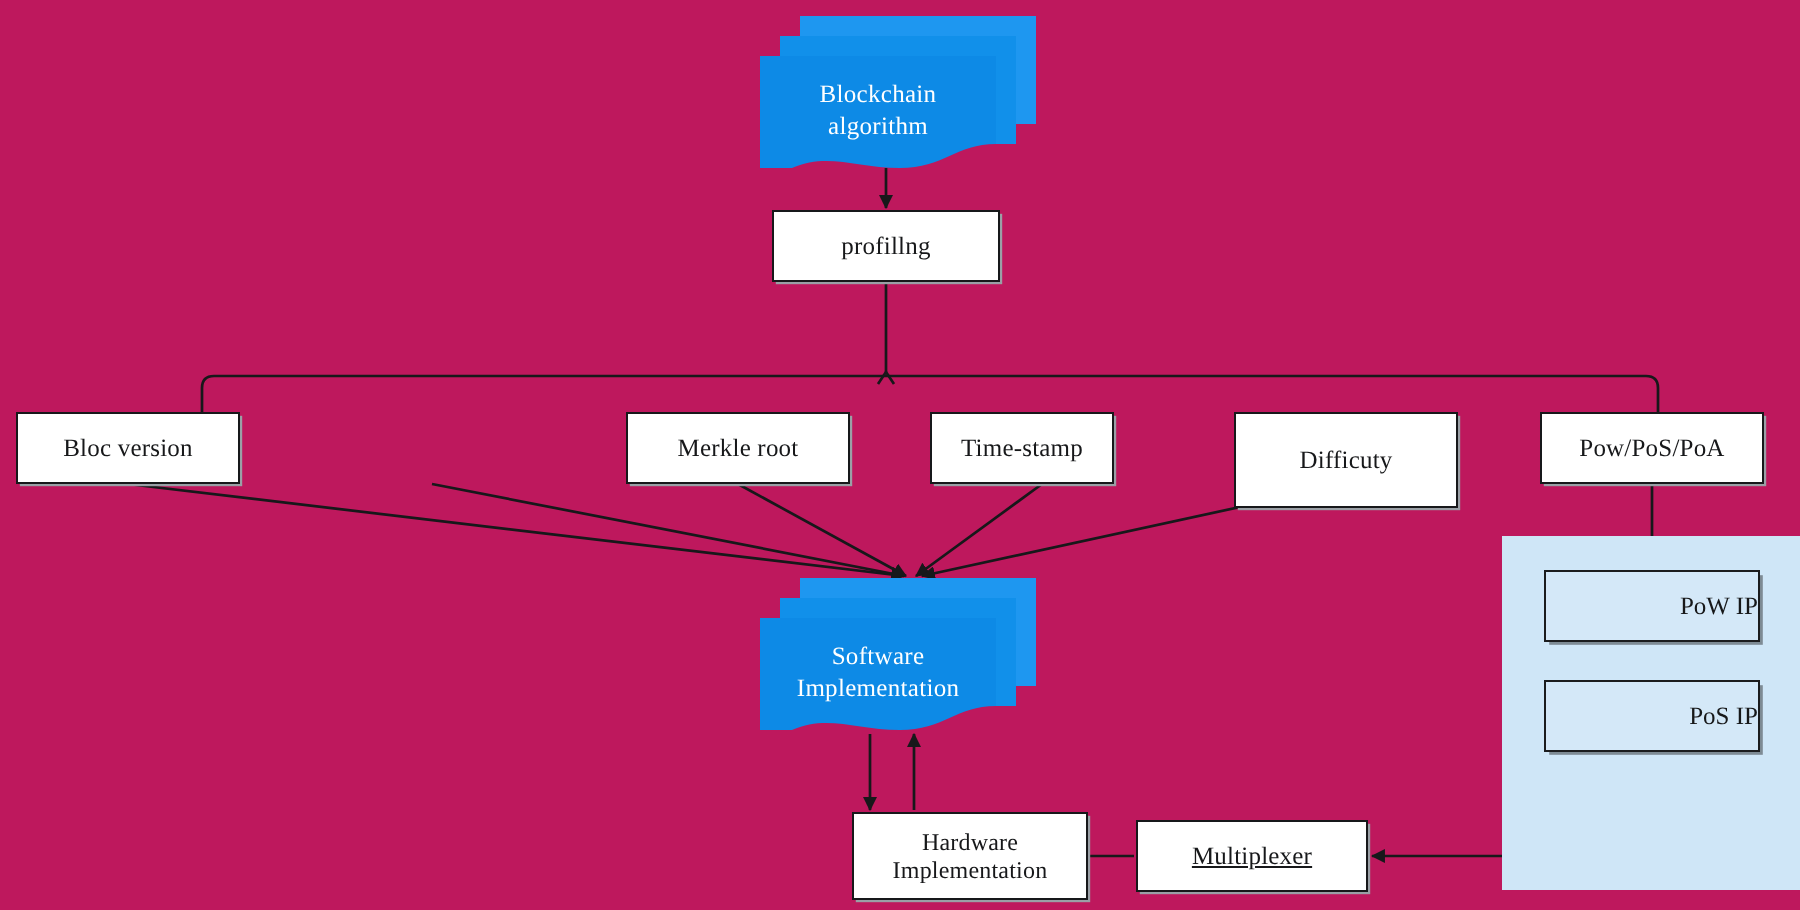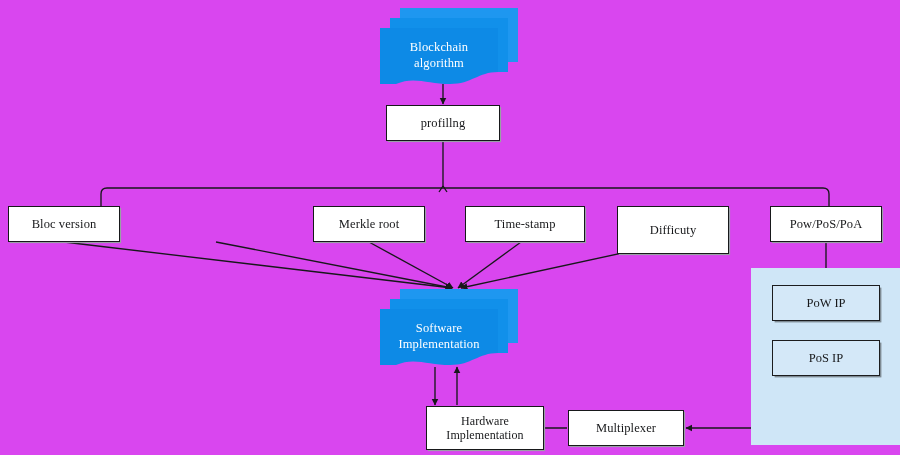--- a/index.html
+++ b/index.html
@@ -5,21 +5,21 @@
 <style>
   html, body {
     margin: 0;
     padding: 0;
     background: #ffffff;
   }
   #stage {
     position: relative;
     width: 900px;
     height: 455px;
-    background: #d946ef;
+    background: #be185d;
     font-family: "Liberation Serif", "DejaVu Serif", serif;
     overflow: hidden;
   }
   #edges {
     position: absolute;
     left: 0;
     top: 0;
     width: 900px;
     height: 455px;
     pointer-events: none;
@@ -51,21 +51,21 @@
     background: #cfe6f7;
     z-index: 1;
   }
   .ip-node {
     position: absolute;
     box-sizing: border-box;
     background: #d4e8f8;
     border: 1.3px solid #1b1c1e;
     display: flex;
     align-items: center;
-    justify-content: center;
+    justify-content: flex-end;
     color: #17181a;
     font-size: 12.5px;
     box-shadow: 2px 2px 0 -0.6px #7e8b94;
     z-index: 3;
   }
 
   
   .stack {
     position: absolute;
     z-index: 4;
@@ -139,21 +139,21 @@
   <div class="node" style="left:386px; top:105px; width:114px; height:36px;">
     <span>profillng</span>
   </div>
 
   <div class="node" style="left:8px; top:206px; width:112px; height:36px;justify-content:center;">
     <span>Bloc version</span>
   </div>
   <div class="node" style="left:313px; top:206px; width:112px; height:36px;">
     <span>Merkle root</span>
   </div>
-  <div class="node" style="left:465px; top:206px; width:120px; height:36px;">
+  <div class="node" style="left:465px; top:206px; width:92px; height:36px;">
     <span>Time-stamp</span>
   </div>
   <div class="node" style="left:617px; top:206px; width:112px; height:48px;">
     <span>Difficuty</span>
   </div>
   <div class="node" style="left:770px; top:206px; width:112px; height:36px;text-align:center;">
     <span>Pow/PoS/PoA</span>
   </div>
 
   <div class="ip-node" style="left:772px; top:285px; width:108px; height:36px;">
@@ -173,17 +173,17 @@
       <div>Software</div>
       <div>Implementation</div>
     </div>
   </div>
 
   <div class="node two-line" style="left:386px; top:406px; width:118px; height:44px; flex-direction:column;margin-left:40px;">
     <span>Hardware</span>
     <span>Implementation</span>
   </div>
 
-  <div class="node" style="left:568px; top:410px; width:116px; height:36px;">
+  <div class="node" style="left:568px; top:410px; width:116px; height:36px;text-decoration:underline;">
     <span>Multiplexer</span>
   </div>
 
 </div>
 
 </body></html>

